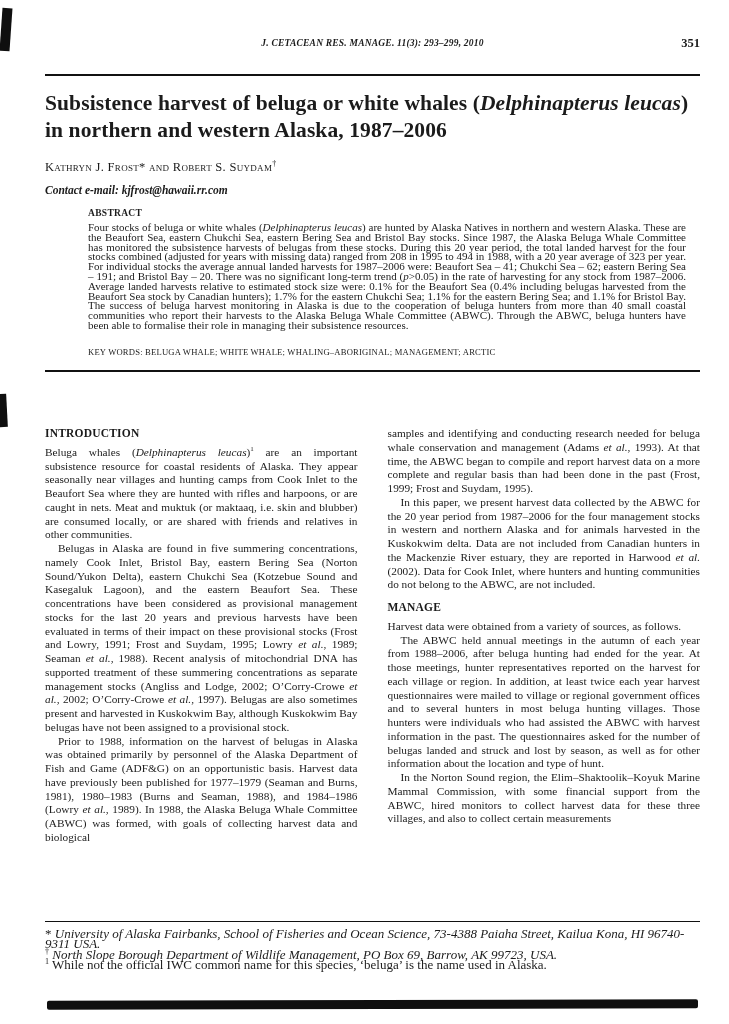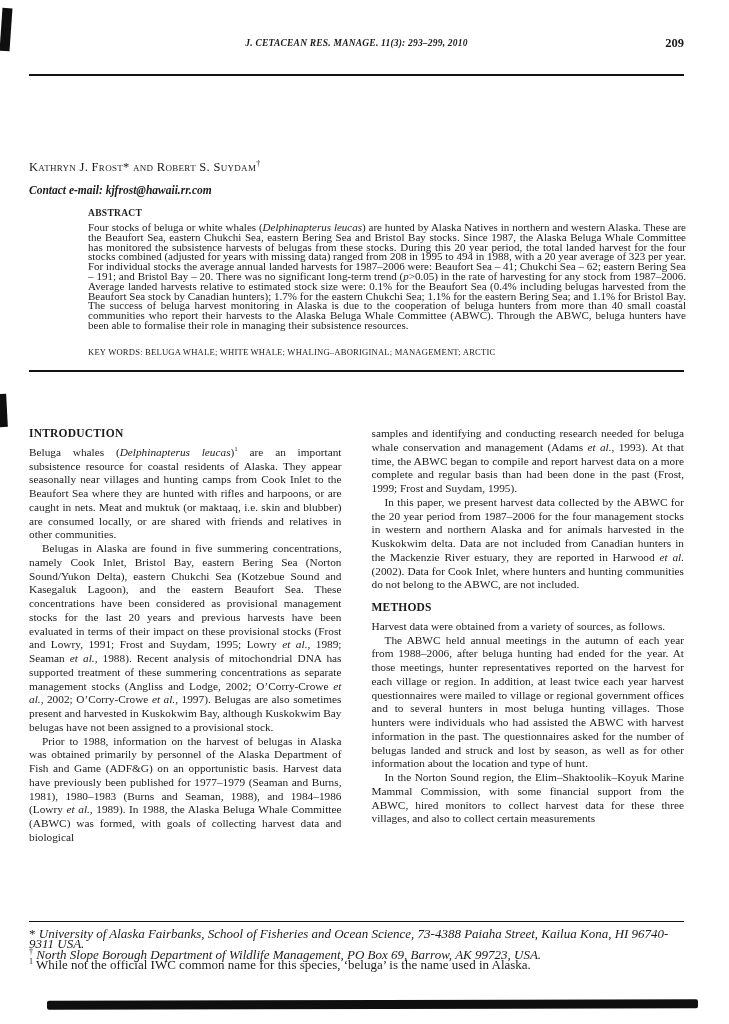--- a/index.html
+++ b/index.html
@@ -2,21 +2,21 @@
 <html><head>
 <meta charset="utf-8">
 <style>
   html,body{margin:0;padding:0;background:#e8e8e8;}
   .page{
     position:relative;width:729px;height:1024px;margin:0 auto;
     background:#ffffff;overflow:hidden;
     font-family:"Liberation Serif","DejaVu Serif",serif;
     color:#1b1b1b;
   }
-  .content-x{left:29px;width:655px;position:absolute;}
+  .content-x{left:45px;width:655px;position:absolute;}
 
   
   .running-head{top:38px;height:16px;}
   .journal-ref{
     display:block;text-align:center;
     font-style:italic;font-weight:bold;font-size:9.5px;letter-spacing:.2px;
   }
   .page-number{
     position:absolute;right:0;top:-2px;
     font-weight:bold;font-size:12.5px;font-style:normal;
@@ -73,45 +73,46 @@
 <body>
 
 <div class="page">
 
   <div class="scan-mark scan-mark-top-left"></div>
   <div class="scan-mark scan-mark-left-middle"></div>
   <div class="scan-mark scan-mark-bottom"></div>
 
   <div class="content-x running-head">
     <span class="journal-ref">J. CETACEAN RES. MANAGE. 11(3): 293–299, 2010</span>
-    <span class="page-number">209</span>
+    <span class="page-number">351</span>
   </div>
   <div class="content-x head-rule"></div>
 
+  <h1 class="content-x article-title">Subsistence harvest of beluga or white whales (<i>Delphinapterus leucas</i>) in northern and western Alaska, 1987–2006</h1>
   <div class="content-x contact-line">Contact e-mail: kjfrost@hawaii.rr.com</div>
   <div class="content-x authors-line">Kathryn J. Frost* and Robert S. Suydam<sup>†</sup></div>
 
   <div class="abstract-block">
     <div class="abstract-heading">ABSTRACT</div>
     <p class="abstract-text">Four stocks of beluga or white whales (<i>Delphinapterus leucas</i>) are hunted by Alaska Natives in northern and western Alaska. These are the Beaufort Sea, eastern Chukchi Sea, eastern Bering Sea and Bristol Bay stocks. Since 1987, the Alaska Beluga Whale Committee has monitored the subsistence harvests of belugas from these stocks. During this 20 year period, the total landed harvest for the four stocks combined (adjusted for years with missing data) ranged from 208 in 1995 to 494 in 1988, with a 20 year average of 323 per year. For individual stocks the average annual landed harvests for 1987–2006 were: Beaufort Sea – 41; Chukchi Sea – 62; eastern Bering Sea – 191; and Bristol Bay – 20. There was no significant long-term trend (<i>p</i>&gt;0.05) in the rate of harvesting for any stock from 1987–2006. Average landed harvests relative to estimated stock size were: 0.1% for the Beaufort Sea (0.4% including belugas harvested from the Beaufort Sea stock by Canadian hunters); 1.7% for the eastern Chukchi Sea; 1.1% for the eastern Bering Sea; and 1.1% for Bristol Bay. The success of beluga harvest monitoring in Alaska is due to the cooperation of beluga hunters from more than 40 small coastal communities who report their harvests to the Alaska Beluga Whale Committee (ABWC). Through the ABWC, beluga hunters have been able to formalise their role in managing their subsistence resources.</p>
     <div class="keywords-line">KEY WORDS: BELUGA WHALE; WHITE WHALE; WHALING–ABORIGINAL; MANAGEMENT; ARCTIC</div>
   </div>
   <div class="content-x body-rule"></div>
 
   <div class="content-x columns">
     <div class="col">
       <h2 class="section-heading">INTRODUCTION</h2>
       <p>Beluga whales (<i>Delphinapterus leucas</i>)<sup>1</sup> are an important subsistence resource for coastal residents of Alaska. They appear seasonally near villages and hunting camps from Cook Inlet to the Beaufort Sea where they are hunted with rifles and harpoons, or are caught in nets. Meat and muktuk (or maktaaq, i.e. skin and blubber) are consumed locally, or are shared with friends and relatives in other communities.</p>
       <p class="indent">Belugas in Alaska are found in five summering concentrations, namely Cook Inlet, Bristol Bay, eastern Bering Sea (Norton Sound/Yukon Delta), eastern Chukchi Sea (Kotzebue Sound and Kasegaluk Lagoon), and the eastern Beaufort Sea. These concentrations have been considered as provisional management stocks for the last 20 years and previous harvests have been evaluated in terms of their impact on these provisional stocks (Frost and Lowry, 1991; Frost and Suydam, 1995; Lowry <i>et al.</i>, 1989; Seaman <i>et al.</i>, 1988). Recent analysis of mitochondrial DNA has supported treatment of these summering concentrations as separate management stocks (Angliss and Lodge, 2002; O’Corry-Crowe <i>et al.</i>, 2002; O’Corry-Crowe <i>et al.</i>, 1997). Belugas are also sometimes present and harvested in Kuskokwim Bay, although Kuskokwim Bay belugas have not been assigned to a provisional stock.</p>
       <p class="indent">Prior to 1988, information on the harvest of belugas in Alaska was obtained primarily by personnel of the Alaska Department of Fish and Game (ADF&amp;G) on an opportunistic basis. Harvest data have previously been published for 1977–1979 (Seaman and Burns, 1981), 1980–1983 (Burns and Seaman, 1988), and 1984–1986 (Lowry <i>et al.</i>, 1989). In 1988, the Alaska Beluga Whale Committee (ABWC) was formed, with goals of collecting harvest data and biological</p>
     </div>
     <div class="col">
       <p>samples and identifying and conducting research needed for beluga whale conservation and management (Adams <i>et al.</i>, 1993). At that time, the ABWC began to compile and report harvest data on a more complete and regular basis than had been done in the past (Frost, 1999; Frost and Suydam, 1995).</p>
       <p class="indent">In this paper, we present harvest data collected by the ABWC for the 20 year period from 1987–2006 for the four management stocks in western and northern Alaska and for animals harvested in the Kuskokwim delta. Data are not included from Canadian hunters in the Mackenzie River estuary, they are reported in Harwood <i>et al.</i> (2002). Data for Cook Inlet, where hunters and hunting communities do not belong to the ABWC, are not included.</p>
-      <h2 class="section-heading mid">METHODS</h2>
+      <h2 class="section-heading mid">MANAGE</h2>
       <p>Harvest data were obtained from a variety of sources, as follows.</p>
       <p class="indent">The ABWC held annual meetings in the autumn of each year from 1988–2006, after beluga hunting had ended for the year. At those meetings, hunter representatives reported on the harvest for each village or region. In addition, at least twice each year harvest questionnaires were mailed to village or regional government offices and to several hunters in most beluga hunting villages. Those hunters were individuals who had assisted the ABWC with harvest information in the past. The questionnaires asked for the number of belugas landed and struck and lost by season, as well as for other information about the location and type of hunt.</p>
       <p class="indent">In the Norton Sound region, the Elim–Shaktoolik–Koyuk Marine Mammal Commission, with some financial support from the ABWC, hired monitors to collect harvest data for these three villages, and also to collect certain measurements</p>
     </div>
   </div>
 
   <div class="content-x foot-rule"></div>
   <div class="content-x footnotes">
     <p class="footnote">* <i>University of Alaska Fairbanks, School of Fisheries and Ocean Science, 73-4388 Paiaha Street, Kailua Kona, HI 96740-9311 USA.</i></p>
     <p class="footnote"><sup>†</sup> <i>North Slope Borough Department of Wildlife Management, PO Box 69, Barrow, AK 99723, USA.</i></p>

